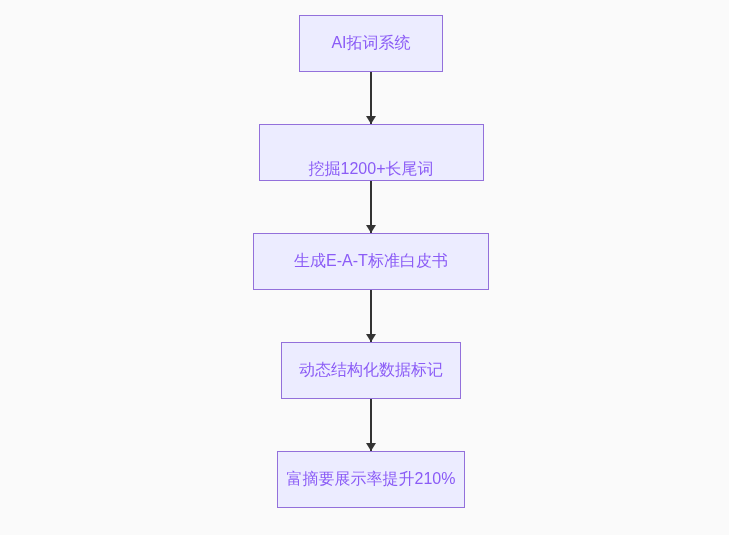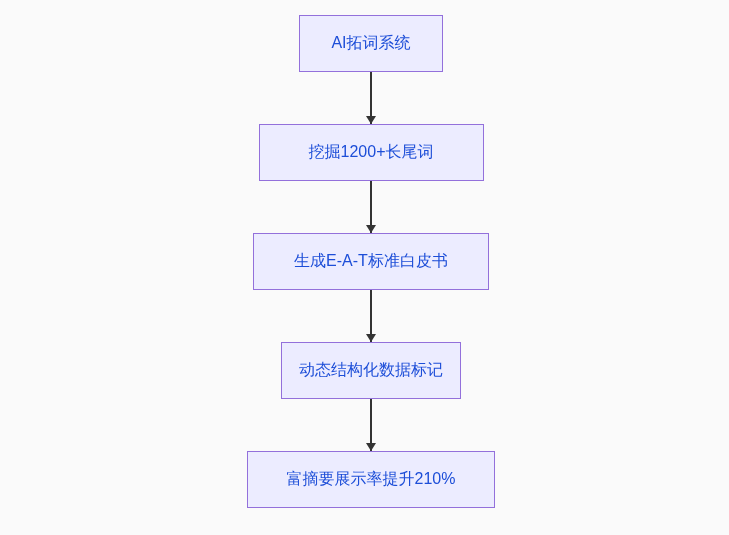--- a/index.html
+++ b/index.html
@@ -28,29 +28,29 @@
     align-items: center;
   }
   .node {
     box-sizing: border-box;
     height: 57px;
     background: #ECECFF;
     border: 1.5px solid #9370DB;
     display: flex;
     align-items: center;
     justify-content: center;
-    color: #1d4ed8;
+    color: #8b5cf6;
     font-size: 16px;
     white-space: nowrap;
   }
   .node-1 { width: 144px; }
-  .node-2 { width: 225px; }
+  .node-2 { width: 225px; align-items: flex-end; }
   .node-3 { width: 236px; }
   .node-4 { width: 180px; }
-  .node-5 { width: 248px; }
+  .node-5 { width: 188px; }
   .arrow {
     width: 2px;
     height: 52px;
     background: #333333;
     position: relative;
   }
   .arrowhead {
     position: absolute;
     bottom: 0;
     left: 50%;

